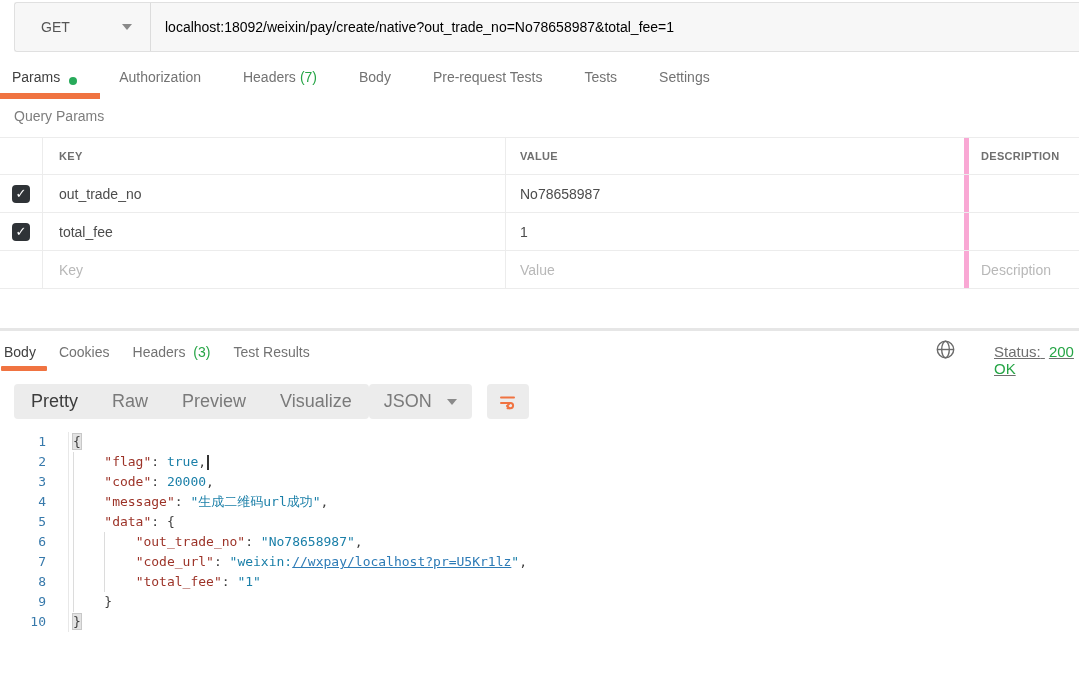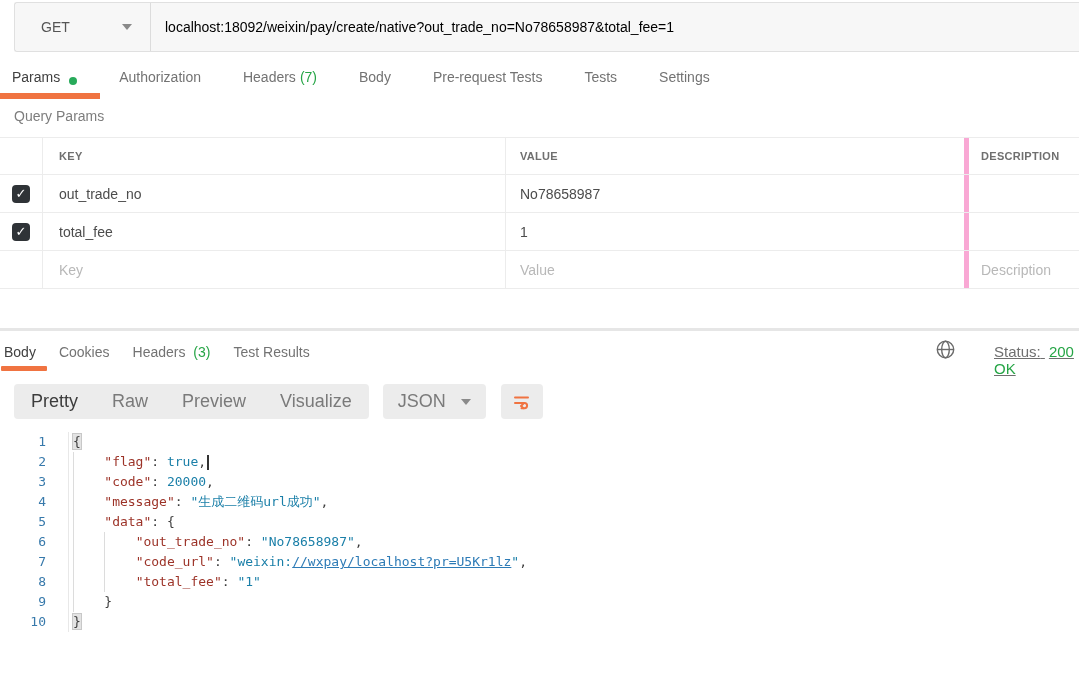--- a/index.html
+++ b/index.html
@@ -71,21 +71,21 @@
   .globe { position: absolute; left: 936px; top: 340px; cursor: pointer; }
   .status-line { position: absolute; left: 994px; top: 343px; font-size: 15px; color: #6f6f6f; text-decoration: underline; }
   .status-line .green { margin-left: 4px; }
 
   
   .toolbar { position: absolute; left: 14px; top: 384px; display: flex; align-items: center; }
   .pill { background: #ececec; border-radius: 4px; height: 35px;
     display: inline-flex; align-items: center; font-size: 18px; color: #7a7a7a; }
   .pill .view { padding: 0 17px; cursor: pointer; }
   .pill .view.active { color: #3c3c3c; }
-  .lang-pill { margin-left: 14px; padding: 0 15px; cursor: pointer; }
+  .lang-pill { padding: 0 15px; cursor: pointer; }
   .lang-pill .caret-down { margin-left: 15px; border-top-color: #8a8a8a; }
   .wrap-pill { margin-left: 15px; width: 42px; justify-content: center; cursor: pointer; }
 
   
   .code { position: absolute; left: 0; top: 432px; right: 0;
     font-family: "DejaVu Sans Mono", monospace; font-size: 13px; line-height: 20px; }
   .cline { display: flex; height: 20px; }
   .ln { width: 46px; flex: none; text-align: right; color: #3779ab; }
   .lc { margin-left: 22px; border-left: 1px solid #e8e8e8; padding-left: 4px; white-space: pre; color: #3c3c3c; }
   .tk-key { color: #9c3328; }

